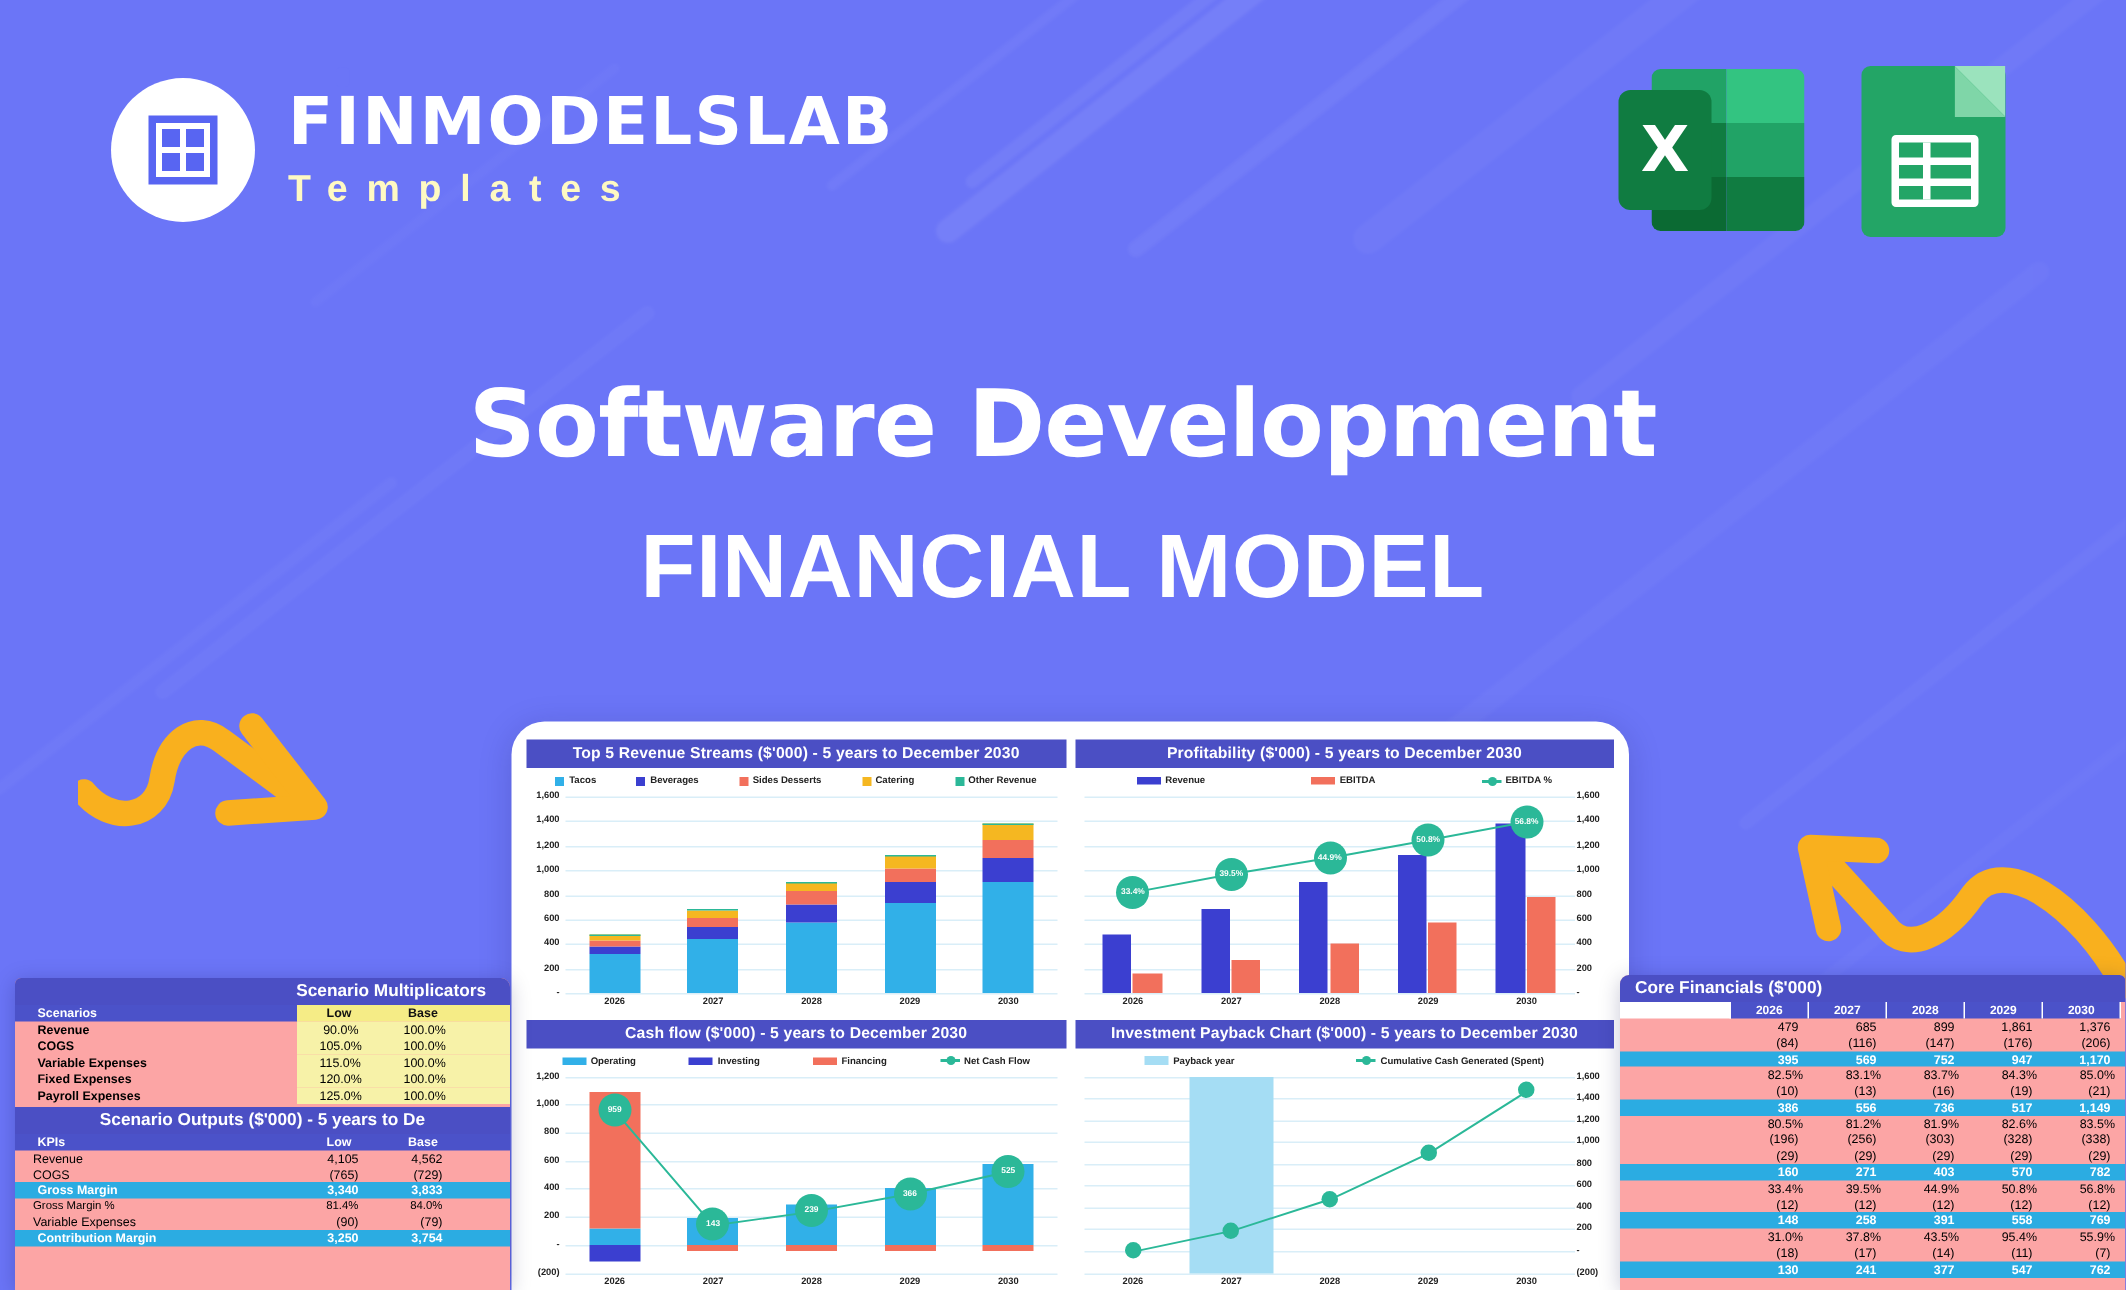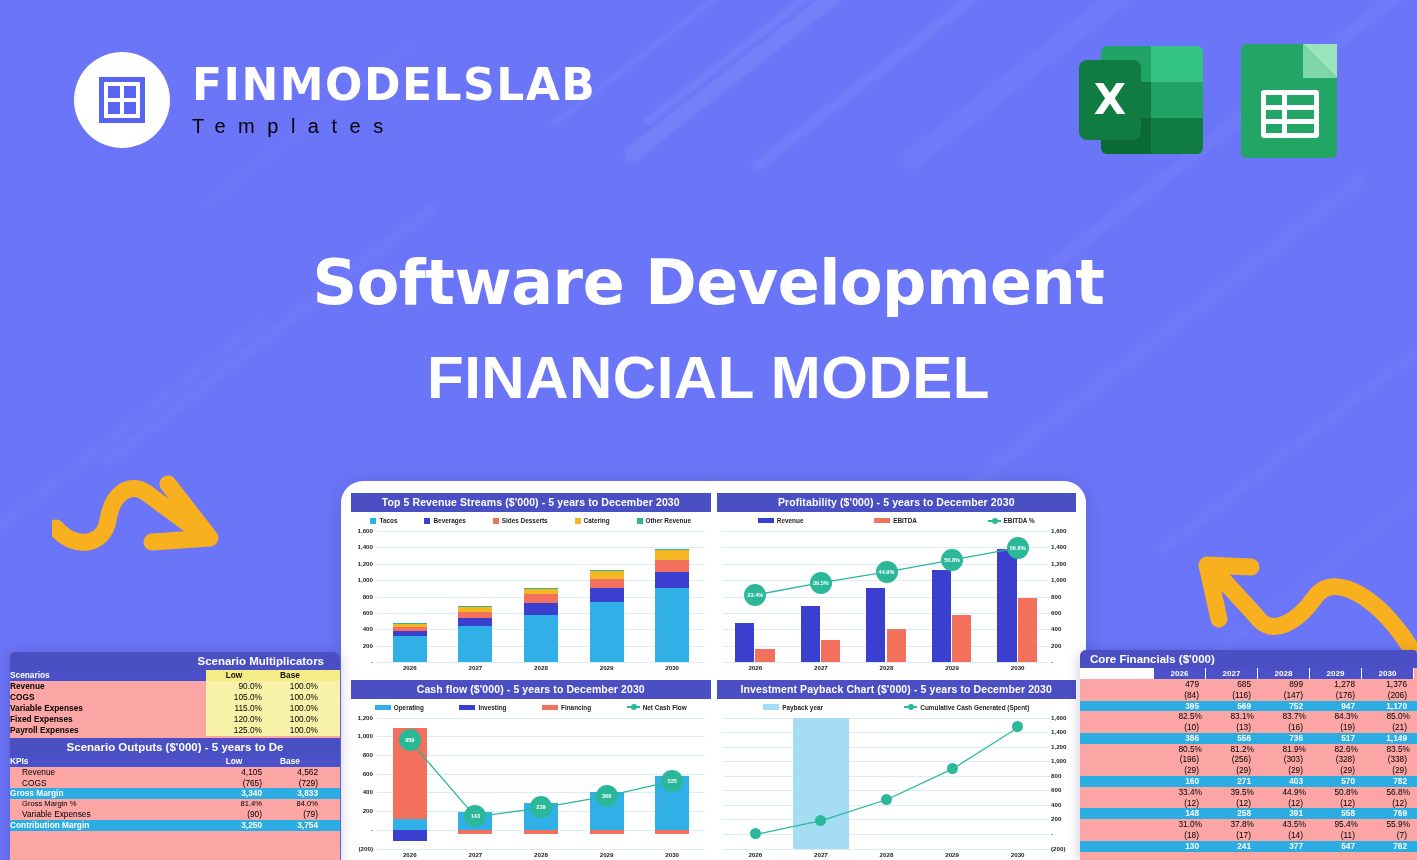--- a/index.html
+++ b/index.html
@@ -37,21 +37,21 @@
   }
   .logo-grid { width:46px; height:46px; border:5px solid #5865f2; display:grid;
     grid-template-columns:1fr 1fr; grid-template-rows:1fr 1fr; gap:4px; padding:4px; }
   .logo-grid i { background:#5865f2; display:block; }
   .logo-text { display:flex; flex-direction:column; }
   .logo-main {
     color:#fff; font-size:44px; font-weight:800; letter-spacing:1.5px; line-height:1;
     font-family:"DejaVu Sans", sans-serif; white-space:nowrap; position:relative;
   }
   .logo-sub {
-    color:#000000; font-size:20px; letter-spacing:12.5px; font-weight:400; margin-top:8px;
+    color:#fef9c3; font-size:25px; letter-spacing:12.5px; font-weight:700; margin-top:8px;
     font-family:"Liberation Sans", sans-serif;
   }
   .power-dot { position:absolute; left:150px; top:-7px; width:9px; height:13px;
     border-radius:3px; background:#6b75f7; }
 
   
   .app-icons { position:absolute; right:62px; top:38px; display:flex; gap:28px; align-items:flex-start; }
   .icon-xl { width:124px; height:124px; position:relative; }
 
   
@@ -132,21 +132,21 @@
   
   .sheet { position:absolute; background:#fca5a5; box-shadow:0 2px 14px rgba(10,10,70,.22);
      overflow:hidden; }
   .sheet.left  { left:10px;  top:652px; width:330px; height:208px; border-radius:4px 6px 0 0; }
   .sheet.right { left:1080px;top:650px; width:337px; height:210px; border-radius:6px 4px 0 0; }
   .sh-title { background:#4b4fc4; color:#fff; font-weight:700; font-size:11.5px;
      padding:3px 8px; text-align:center; }
   .sh-title.lefty { text-align:right; padding-right:16px; }
   .sh-title.l2 { text-align:left; padding-left:10px; }
   .shrow { display:flex; font-size:8.3px; line-height:1.32; }
-  .shrow > div { padding:0 0; white-space:nowrap; overflow:hidden; }
+  .shrow > div { padding:0 15px; white-space:nowrap; overflow:hidden; }
   .c-label { flex:1 1 auto; min-width:0; }
   .c-num { width:56px; text-align:right; }
   .hdr-blue { background:#4b52c9; color:#fff; font-weight:700; }
   .hdr-yellow { background:#f5ec86; color:#111; font-weight:700; text-align:center !important; }
   .yellowcell { background:#f7f2a8; text-align:right; }
   .cyan { background:#2bace2; color:#fff; font-weight:700; }
   .italic { font-size:7.6px;justify-content:flex-end; }
   .indent { padding-left:12px !important; }
 
   .rt-hdr { display:flex; font-size:8px; }
@@ -579,21 +579,21 @@
     <div style="width:52px">2028</div>
     <div style="width:52px">2029</div>
     <div style="width:52px">2030</div>
   </div>
   <div id="core-rows">
       <div class="rt-row">
         <div class="sp"></div>
         <div style="width:52px">479</div>
         <div style="width:52px">685</div>
         <div style="width:52px">899</div>
-        <div style="width:52px">1,278</div>
+        <div style="width:52px">1,861</div>
         <div style="width:52px">1,376</div>
       </div>
       <div class="rt-row">
         <div class="sp"></div>
         <div style="width:52px">(84)</div>
         <div style="width:52px">(116)</div>
         <div style="width:52px">(147)</div>
         <div style="width:52px">(176)</div>
         <div style="width:52px">(206)</div>
       </div>

